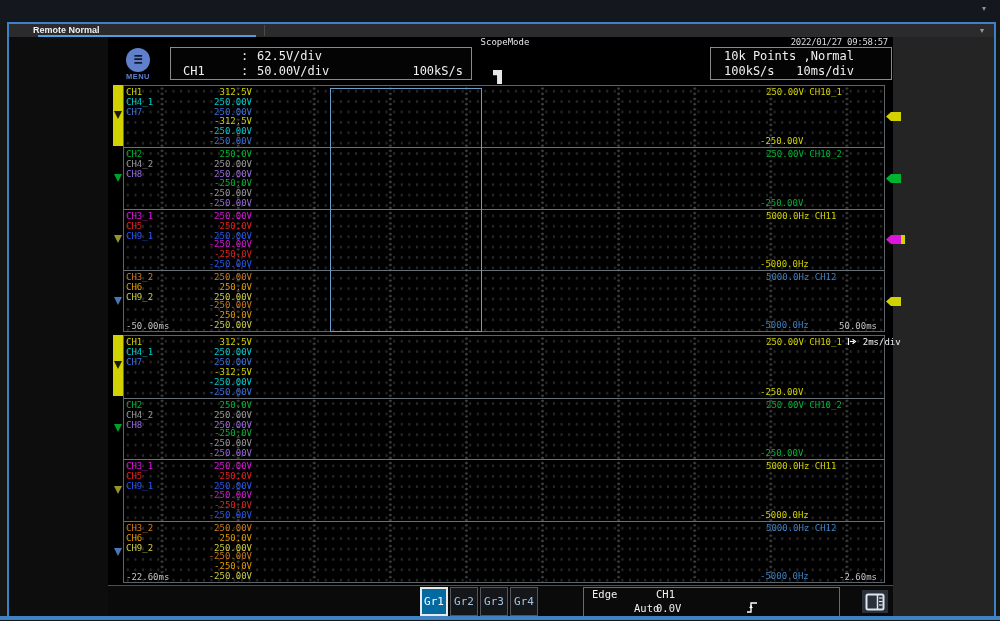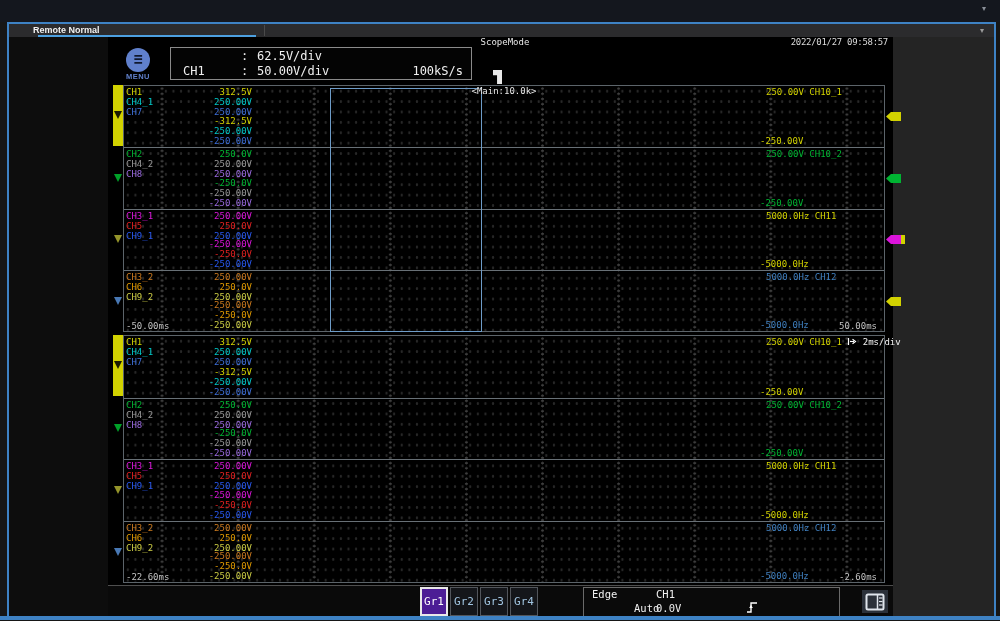--- a/index.html
+++ b/index.html
@@ -73,21 +73,21 @@
   .rmk{position:absolute;width:15px;height:9px;clip-path:polygon(0 50%,33% 0,100% 0,100% 100%,33% 100%);}
 
   
   .statusbar{position:absolute;left:108px;top:585px;width:785px;height:31px;background:#0a0a0a;
              border-top:1px solid #4e4e4e;color:#f0f0f0;font-size:10.5px;}
   .status-box{position:absolute;left:2px;top:1px;width:268px;height:28px;border:1px solid #6a6a6a;}
   .status-line1{position:absolute;left:6px;top:0;}
   .status-line2{position:absolute;left:40px;top:14px;}
   .grbtn{position:absolute;top:1px;width:28px;height:29px;background:#14161a;border:1px solid #52565c;
          color:#a2c6e2;font-family:"DejaVu Sans Mono",monospace;font-size:11px;padding:0;cursor:pointer;}
-  .grbtn.active{background:#4c1d95;border:2px solid #e8e8e8;color:#fff;}
+  .grbtn.active{background:#0369a1;border:2px solid #e8e8e8;color:#fff;}
   .trig-box{position:absolute;left:475px;top:1px;width:255px;height:28px;border:1px solid #6a6a6a;}
   .trig-box span{position:absolute;white-space:pre;}
   .tg-type{left:8px;top:0;} .tg-mode{left:8px;top:14px;margin-left:42px;}
   .tg-src{left:72px;top:0;} .tg-lvl{left:72px;top:14px;}
   .tg-edge{position:absolute;left:110px;top:1px;}
   .disp-icon{position:absolute;left:754px;top:4px;width:26px;height:23px;background:#2b313a;
              display:flex;align-items:center;justify-content:center;}
 
   .win-border{position:absolute;left:7px;top:22px;width:989px;height:596px;border:2px solid #3e82c4;
               box-sizing:border-box;pointer-events:none;z-index:9;}
@@ -121,20 +121,24 @@
     <span class="ro-v1">62.5V/div</span>
     <span class="ro-ch">CH1</span>
     <span class="ro-c2">:</span>
     <span class="ro-v2">50.00V/div</span>
     <span class="ro-rate">100kS/s</span>
   </div>
 
   <div class="scopemode">ScopeMode</div>
   <div class="datetime">2022/01/27 09:58:57</div>
 
+  <div class="acqbox">
+    <div class="acq1">10k Points ,Normal</div>
+    <div class="acq2">100kS/s   10ms/div</div>
+  </div>
 
   <div class="trig-flag"></div>
 
   <div id="scope-area">
       <div class="half" style="top: 85px; height: 247px;">
         <div class="group">
           <div class="wf-txt llabels"><div style="color: rgb(210, 210, 0);">CH1</div><div style="color: rgb(0, 200, 200);">CH4_1</div><div style="color: rgb(60, 110, 216);">CH7</div></div>
           <div class="wf-txt lvals-top"><div style="color: rgb(210, 210, 0);">312.5V</div><div style="color: rgb(0, 200, 200);">250.00V</div><div style="color: rgb(60, 110, 216);">250.00V</div></div>
           <div class="wf-txt lvals-bot"><div style="color: rgb(210, 210, 0);">-312.5V</div><div style="color: rgb(0, 200, 200);">-250.00V</div><div style="color: rgb(60, 110, 216);">-250.00V</div></div>
           <div class="wf-txt rline-top"><span style="color: rgb(210, 210, 0);">250.00V </span><span style="color: rgb(210, 210, 0);">CH10_1</span></div>
@@ -154,21 +158,20 @@
           <div class="wf-txt rline-top"><span style="color: rgb(210, 210, 0);">5000.0Hz </span><span style="color: rgb(210, 210, 0);">CH11</span></div>
           <div class="wf-txt rline-bot" style="color: rgb(210, 210, 0);">-5000.0Hz</div>
         </div>
         <div class="group">
           <div class="wf-txt llabels"><div style="color: rgb(204, 122, 30);">CH3_2</div><div style="color: rgb(224, 154, 0);">CH6</div><div style="color: rgb(204, 204, 68);">CH9_2</div></div>
           <div class="wf-txt lvals-top"><div style="color: rgb(204, 122, 30);">250.00V</div><div style="color: rgb(224, 154, 0);">250.0V</div><div style="color: rgb(204, 204, 68);">250.00V</div></div>
           <div class="wf-txt lvals-bot"><div style="color: rgb(204, 122, 30);">-250.00V</div><div style="color: rgb(224, 154, 0);">-250.0V</div><div style="color: rgb(204, 204, 68);">-250.00V</div></div>
           <div class="wf-txt rline-top"><span style="color: rgb(64, 128, 192);">5000.0Hz </span><span style="color: rgb(64, 128, 192);">CH12</span></div>
           <div class="wf-txt rline-bot" style="color: rgb(64, 128, 192);">-5000.0Hz</div>
         </div>
-        <div class="half-title">&lt;Main:10.0k&gt;</div>
         <div class="time-lbl" style="left: 2px;">-50.00ms</div>
         <div class="time-lbl" style="right: 7px;">50.00ms</div>
         <div class="zoombox" style="left: 206px; top: 2px; width: 150px; height: 242px;"></div>
       </div>
       <div class="lstrip" style="top: 85px; height: 247px;">
         <div class="lbar" style="height: 61px;">
           <div class="lbar-arrow"></div>
         </div>
         <div class="smk" style="top: 89px; border-top-color: rgb(0, 160, 40);"></div>
         <div class="smk" style="top: 150px; border-top-color: rgb(148, 148, 42);"></div>

